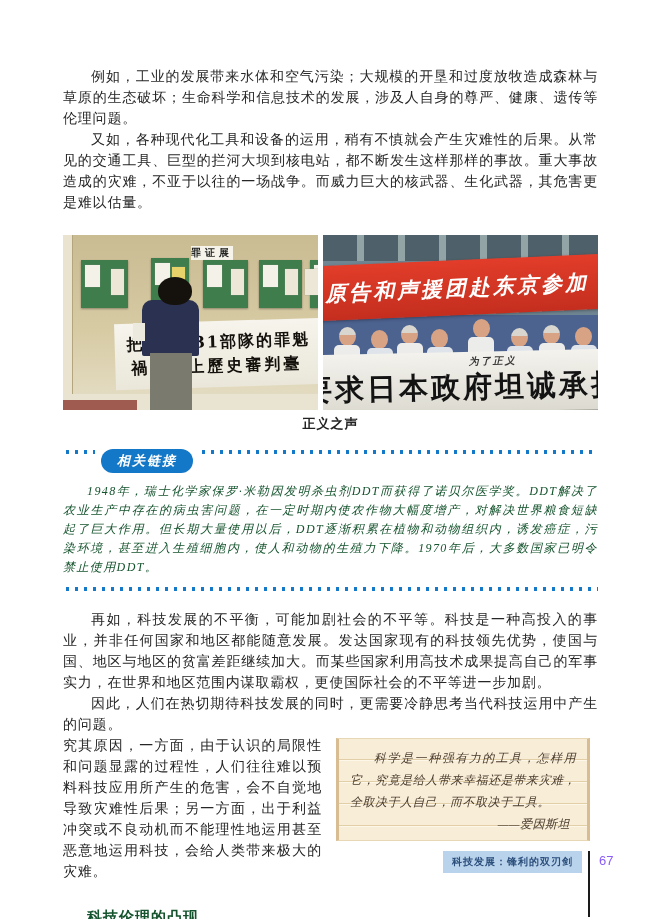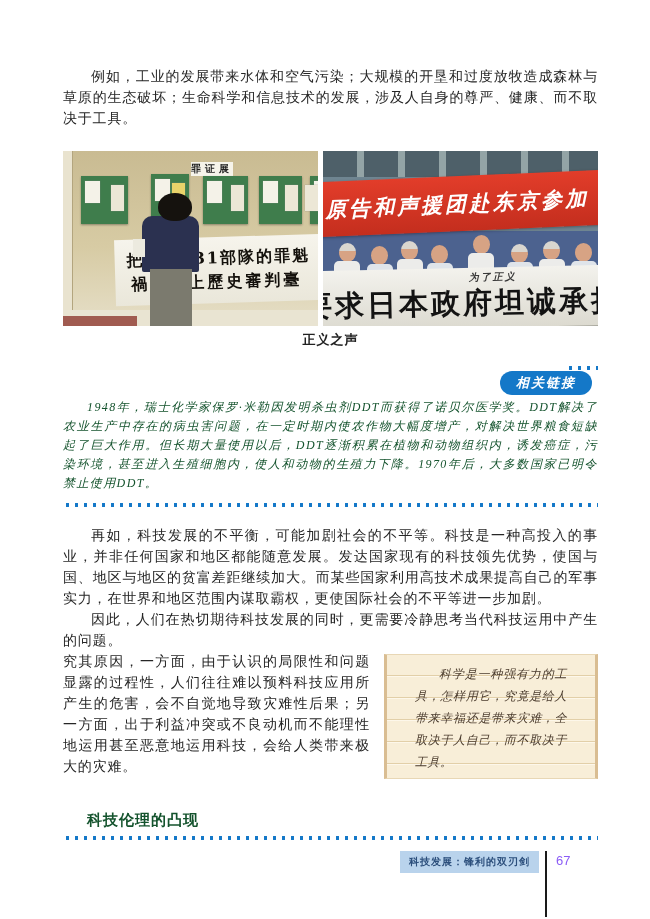--- a/index.html
+++ b/index.html
@@ -92,72 +92,73 @@
     color:#222; letter-spacing:1px;
   }
 
   
   .related { margin-top:16px; }
   .dots {
     height:6px;
     background-image:radial-gradient(circle, #1478c8 1.8px, rgba(0,0,0,0) 2px);
     background-size:9px 6px; background-repeat:repeat-x; background-position:left center;
   }
-  .rl-header { display:flex; align-items:flex-end; height:22px;flex-direction:column; }
+  .rl-header { display:flex; align-items:flex-start; height:22px; }
   .rl-dots-left { width:32px; flex:none; }
   .rl-dots-right { flex:1; }
   .rl-badge {
     flex:none; margin:0 6px; background:#1478c8; color:#ffffff;
     font-style:italic; font-weight:bold; font-size:13px; letter-spacing:2px;
     padding:3px 16px; border-radius:12px; font-family:"Liberation Sans", sans-serif;
   }
   .rl-body {
     margin:11px 0 9px; font-size:12px; line-height:19px; letter-spacing:1.4px;
     text-indent:2em; font-style:italic; color:#14532d; text-align:justify;
   }
 
   .para.p3 { margin-top:17px; }
 
   
   .quote-wrap { overflow:hidden; }
   .quote-box {
-    float:right; width:214px; box-sizing:border-box; margin:3px 0 6px 14px;
-    padding:8px 28px 5px; background-color:#f8eed8;
+    float:right; width:254px; box-sizing:border-box; margin:3px 8px 6px 14px;
+    padding:8px 11px 5px; background-color:#f8eed8;
     background-image:repeating-linear-gradient(to bottom, rgba(0,0,0,0) 0 20px, #e2cfa8 20px 21px, #fdf7ea 21px 22px);
     border-left:3px solid #d9bd92; border-right:3px solid #d9bd92;
     border-top:1px solid #e8d7b5; border-bottom:1px solid #e8d7b5;
     font-size:12px; line-height:22px; color:#4a3b2d; font-style:italic; letter-spacing:0.5px;
   }
   .quote-text { text-indent:2em; text-align:justify; }
   .quote-attr { text-align:right; padding-right:6px; }
 
   
   .section-heading {
     clear:both; margin:26px 0 0; padding-left:24px;
     color:#14532d; font-weight:bold; font-size:15px; letter-spacing:1px;
     font-family:"Liberation Sans", sans-serif;
   }
   .heading-dots { margin-top:5px; }
 
   
-  .footer { position:absolute; left:400px; top:851px; display:flex; align-items:flex-start; }
+  .footer { position:absolute; left:443px; top:851px; display:flex; align-items:flex-start; }
   .footer-label {
     background:#b9d3ec; color:#2c4f7c; font-size:10px; letter-spacing:1px;
     padding:4px 9px; white-space:nowrap; font-family:"Liberation Sans", sans-serif; font-weight:bold;
   }
   .footer-line { width:2px; height:66px; background:#1a1a1a; margin-left:6px; flex:none; }
   .footer-page { font-size:13px; color:#8b5cf6; margin-left:9px; padding-top:2px; font-family:"Liberation Sans", sans-serif; }
 </style>
 </head>
 <body>
 
 <div class="page">
   <div class="content">
 
-    <p class="para first">例如，工业的发展带来水体和空气污染；大规模的开垦和过度放牧造成森林与草原的生态破坏；生命科学和信息技术的发展，涉及人自身的尊严、健康、而不取决于工具。</p>
+    <p class="para first">例如，工业的发展带来水体和空气污染；大规模的开垦和过度放牧造成森林与草原的生态破坏；生命科学和信息技术的发展，涉及人自身的尊严、健康、遗传等伦理问题。</p>
+    <p class="para">又如，各种现代化工具和设备的运用，稍有不慎就会产生灾难性的后果。从常见的交通工具、巨型的拦河大坝到核电站，都不断发生这样那样的事故。重大事故造成的灾难，不亚于以往的一场战争。而威力巨大的核武器、生化武器，其危害更是难以估量。</p>
 
     <div class="photo-row">
 
       <div class="photo photo-left">
         <div class="pl-frame"></div>
         <div class="pl-sign">罪证展</div>
         <div class="board b1"></div>
         <div class="board b2"></div>
         <div class="board b3"></div>
         <div class="board b4"></div>
@@ -217,20 +218,21 @@
       <div class="rl-body">1948年，瑞士化学家保罗·米勒因发明杀虫剂DDT而获得了诺贝尔医学奖。DDT解决了农业生产中存在的病虫害问题，在一定时期内使农作物大幅度增产，对解决世界粮食短缺起了巨大作用。但长期大量使用以后，DDT逐渐积累在植物和动物组织内，诱发癌症，污染环境，甚至进入生殖细胞内，使人和动物的生殖力下降。1970年后，大多数国家已明令禁止使用DDT。</div>
       <div class="dots"></div>
     </div>
 
     <p class="para p3">再如，科技发展的不平衡，可能加剧社会的不平等。科技是一种高投入的事业，并非任何国家和地区都能随意发展。发达国家现有的科技领先优势，使国与国、地区与地区的贫富差距继续加大。而某些国家利用高技术成果提高自己的军事实力，在世界和地区范围内谋取霸权，更使国际社会的不平等进一步加剧。</p>
     <p class="para">因此，人们在热切期待科技发展的同时，更需要冷静思考当代科技运用中产生的问题。</p>
 
     <div class="quote-wrap">
       <div class="quote-box">
         <div class="quote-text">科学是一种强有力的工具，怎样用它，究竟是给人带来幸福还是带来灾难，全取决于人自己，而不取决于工具。</div>
+        <div class="quote-attr">——爱因斯坦</div>
       </div>
       <p class="para" style="text-indent:0;">究其原因，一方面，由于认识的局限性和问题显露的过程性，人们往往难以预料科技应用所产生的危害，会不自觉地导致灾难性后果；另一方面，出于利益冲突或不良动机而不能理性地运用甚至恶意地运用科技，会给人类带来极大的灾难。</p>
     </div>
 
     <h2 class="section-heading">科技伦理的凸现</h2>
     <div class="dots heading-dots"></div>
 
   </div>
 
   <div class="footer">

